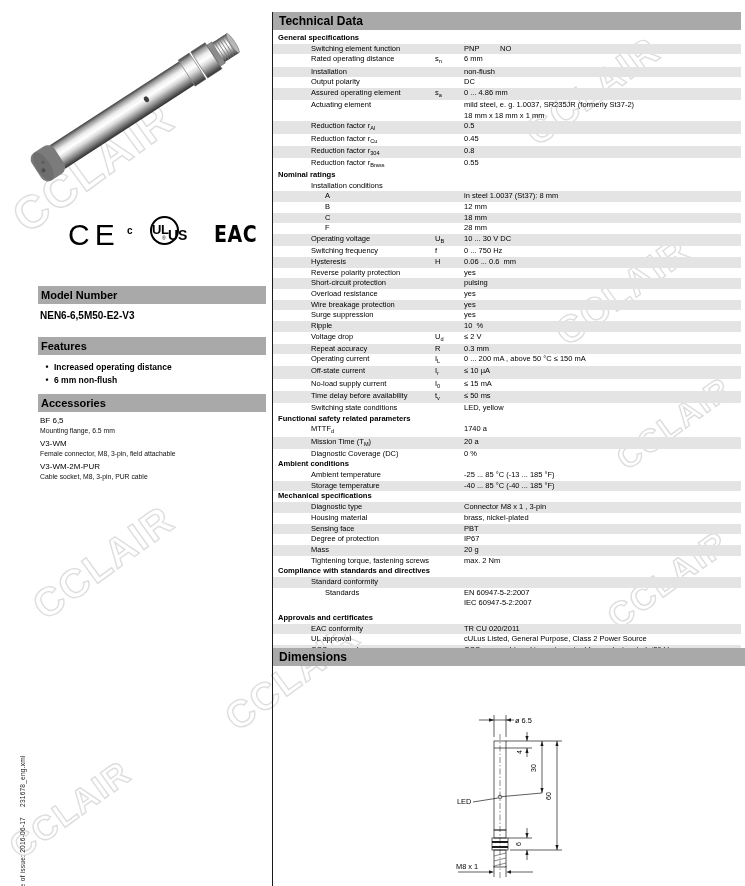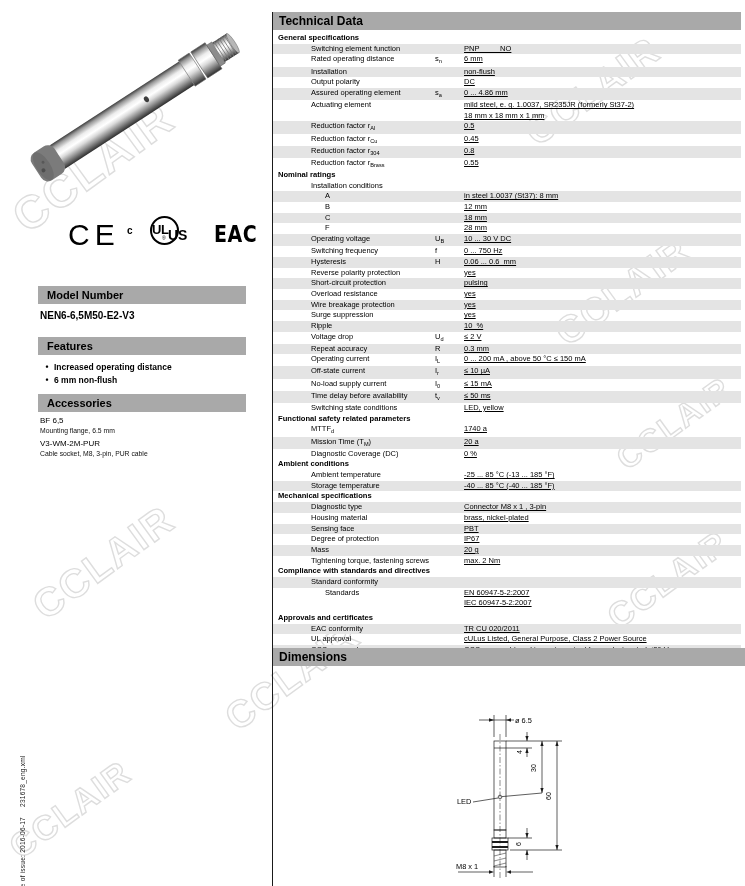--- a/index.html
+++ b/index.html
@@ -22,22 +22,22 @@
   .ce{position:absolute;left:30px;top:4px;font-size:30px;letter-spacing:5px;color:#000;}
   .ulwrap{position:absolute;left:86px;top:0px;width:60px;height:36px;}
   .ulcircle{position:absolute;left:15px;top:2px;width:25px;height:25px;border:2.6px solid #000;border-radius:50%;
             text-align:left;margin-left:11px;}
   .ulcircle .ul{font-weight:800;font-size:13px;line-height:23px;letter-spacing:-.5px;}
   .ulcircle .ulr{position:absolute;left:10px;top:16.5px;font-size:5px;}
   .ulc{position:absolute;left:3px;top:11px;font-size:10px;font-weight:bold;}
   .ulus{position:absolute;left:44px;top:13px;font-size:14px;font-weight:bold;}
   .eac{position:absolute;left:176px;top:5px;font-size:19px;font-weight:900;transform:scaleY(1.25);
        transform-origin:top left;letter-spacing:.5px;font-family:"DejaVu Sans",sans-serif;}
-  .lbar{position:absolute;left:38px;width:208px;height:18px;background:var(--bar,#a9a9a9);
-        font-size:11px;font-weight:bold;line-height:18px;padding-left:9px;box-sizing:border-box;color:#000;}
+  .lbar{position:absolute;left:38px;width:228px;height:18px;background:var(--bar,#a9a9a9);
+        font-size:11px;font-weight:bold;line-height:18px;padding-left:3px;box-sizing:border-box;color:#000;}
   .mn-bar{top:286px;} .ft-bar{top:337px;} .ac-bar{top:394px;}
   .mn-val{position:absolute;left:40px;top:310px;font-size:10px;font-weight:bold;}
   .ft-list{position:absolute;left:40px;top:361px;width:225px;}
   .ft-item{display:flex;font-size:8.5px;font-weight:bold;line-height:13px;}
   .ft-item .blt{width:14px;text-align:center;}
   .ac-list{position:absolute;left:40px;top:416px;width:225px;}
   .ac-item{margin-bottom:4px;}
   .ac-name{font-size:8px;font-weight:normal;line-height:9.5px;}
   .ac-desc{font-size:6.8px;line-height:9.5px;color:#111;}
 
@@ -45,21 +45,21 @@
   .tech-col{position:absolute;left:273px;top:12px;width:468px;}
   .tbar{height:18px;background:var(--bar,#a9a9a9);font-size:12px;font-weight:bold;line-height:18px;
         padding-left:6px;color:#000;}
   .ttable{margin-top:3px;}
   .sec-h{font-size:7.6px;font-weight:bold;line-height:10.8px;padding-left:5px;}
   .trow{display:grid;grid-template-columns:162px 29px 1fr;font-size:7.5px;line-height:10.65px;}
   .trow.shade{background:var(--shade,#e4e4e4);}
   .c-lab{padding-left:19px;white-space:nowrap;margin-left:19px;}
   .c-lab.ind2{padding-left:33px;}
   .c-sym{white-space:nowrap;}
-  .c-val{white-space:pre;text-decoration:underline;}
+  .c-val{white-space:pre;}
   .trow sub{font-size:5.6px;vertical-align:-1.5px;}
   .gap-top{margin-top:4px;}
   .dim-bar{position:absolute;left:273px;top:648px;width:468px;}
   .dim-svg{position:absolute;left:435px;top:688px;}
   .dim-svg text{font-size:7px;fill:#000;}
   .dim-svg .lbl{font-size:7.4px;}
 </style>
 </head>
 <body>
 
@@ -134,20 +134,24 @@
       </div>
     </div>
 
   <div class="lbar ac-bar">Accessories</div>
   <div class="ac-list">
       <div class="ac-item">
         <div class="ac-name">BF 6,5</div>
         <div class="ac-desc">Mounting flange, 6.5 mm</div>
       </div>
       <div class="ac-item">
+        <div class="ac-name">V3-WM</div>
+        <div class="ac-desc">Female connector, M8, 3-pin, field attachable</div>
+      </div>
+      <div class="ac-item">
         <div class="ac-name">V3-WM-2M-PUR</div>
         <div class="ac-desc">Cable socket, M8, 3-pin, PUR cable</div>
       </div>
     </div>
 
   <div class="tech-col">
     <div class="tbar">Technical Data</div>
     <div class="ttable">
         <div class="sec-h">General specifications</div>
         <div class="trow shade">

